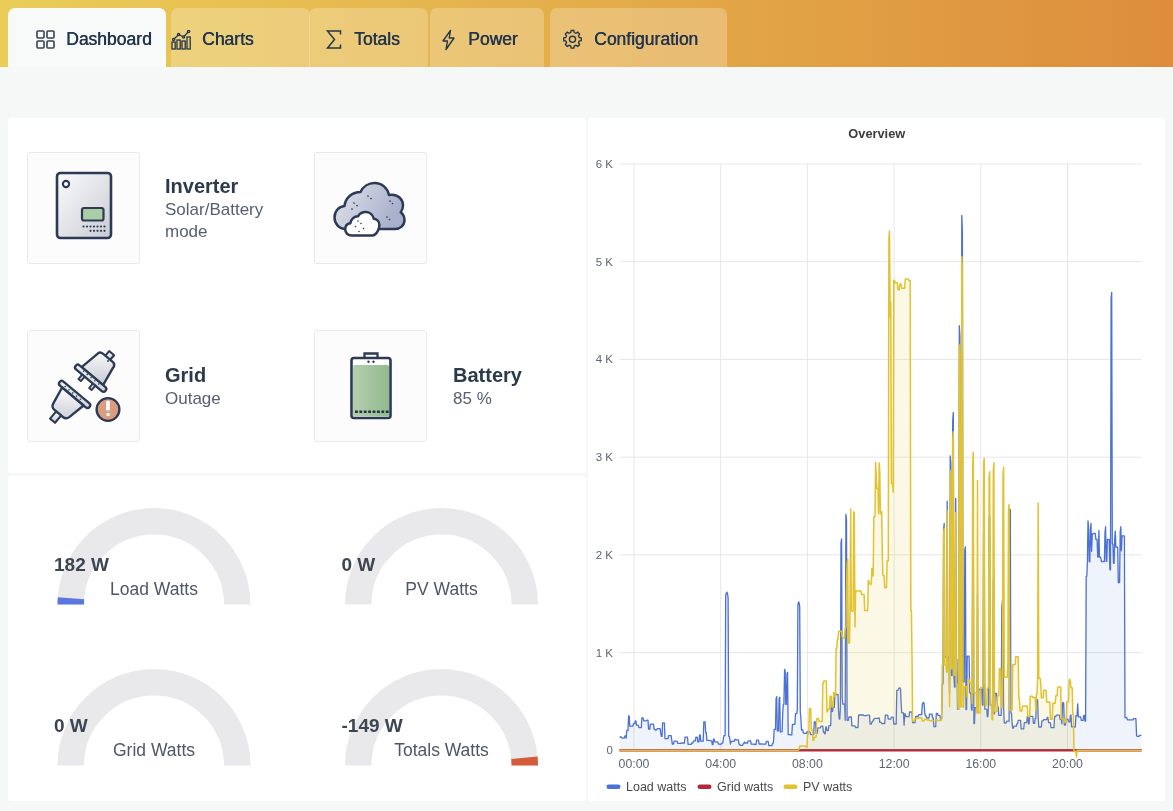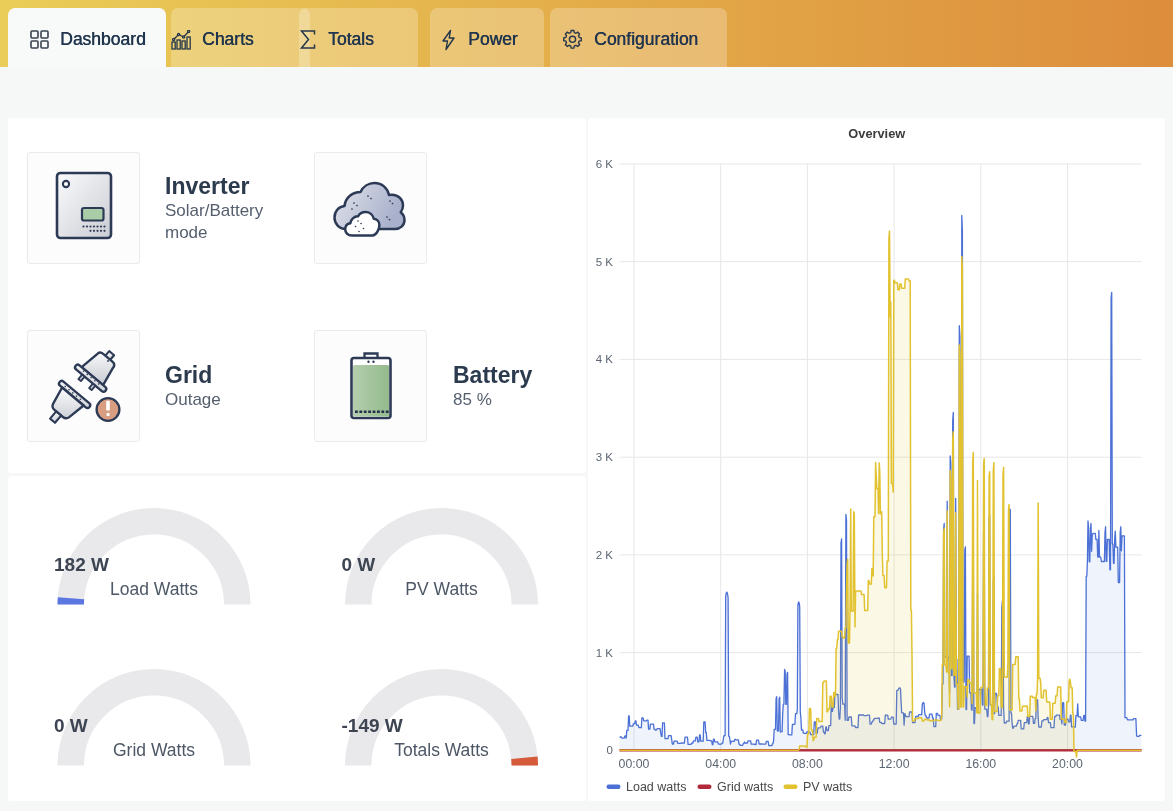--- a/index.html
+++ b/index.html
@@ -4,28 +4,28 @@
 html,body {width:1173px;height:811px;overflow:hidden;font-family:"Liberation Sans",sans-serif;background:#f6f7f7}
 #page {position:relative;width:1173px;height:811px}
 .topbar {position:absolute;left:0;top:0;width:1173px;height:67px;background:linear-gradient(90deg,#eacd58,#dd8d3c)}
 .tab {position:absolute;top:8px;height:59px;border-radius:7px 7px 0 0;display:flex;align-items:center;padding-top:4px;
  font-size:17.5px;font-weight:500;color:#21364e;background:rgba(255,255,255,0.24)}
 .tab svg {flex:none}
 .tab .tx {margin-left:11px;text-shadow:0.5px 0 currentColor}
 .card {position:absolute;background:#fff;border-radius:3px}
 .tile {position:absolute;width:113px;height:112px;background:#fcfcfd;border:1px solid #e9eaec;border-radius:3px;display:flex;align-items:center;justify-content:center}
 .info {position:absolute;line-height:22px;font-size:17px;color:#555f6e}
-.info b {font-size:23px;color:#2c3a4e;font-weight:700}
+.info b {font-size:20px;color:#2c3a4e;font-weight:700}
 .gv {position:absolute;width:200px;text-align:left;font-size:19px;font-weight:700;color:#3d4553}
 .gl {position:absolute;width:200px;text-align:center;font-size:17.5px;color:#4d5766}
 </style></head>
 <body>
 <div id="page">
 <div class="topbar">
- <div class="tab" style="left:8px;width:158px;background:#f8f9f9;height:59px;padding-left:22px">
+ <div class="tab" style="left:8px;width:158px;background:#f8f9f9;height:59px;padding-left:28px">
         <svg width="19" height="19" viewBox="0 0 19 19" fill="none" stroke="#3a4350" stroke-width="1.6">
           <rect x="1" y="1" width="7" height="7" rx="1"></rect>
           <rect x="11" y="1" width="7" height="7" rx="1"></rect>
           <rect x="1" y="11" width="7" height="7" rx="1"></rect>
           <rect x="11" y="11" width="7" height="7" rx="1"></rect>
         </svg>
         <span class="tx">Dashboard</span>
       </div>
  <div class="tab" style="left:171px;width:139px;">
         <svg width="20" height="20" viewBox="0 0 20 20" fill="none" stroke="#243649" stroke-width="1.3">
@@ -34,21 +34,21 @@
           <rect x="11" y="11" width="3.2" height="8"></rect>
           <rect x="16" y="7" width="3.2" height="12"></rect>
           <path d="M2.6 9.5 7.6 4.5 12.6 7 17.6 1.5"></path>
           <circle cx="2.6" cy="9.5" r="1.1" fill="#eed484"></circle>
           <circle cx="7.6" cy="4.5" r="1.1" fill="#eed484"></circle>
           <circle cx="12.6" cy="7" r="1.1" fill="#eed484"></circle>
           <circle cx="17.6" cy="1.5" r="1.1" fill="#eed484"></circle>
         </svg>
         <span class="tx">Charts</span>
       </div>
- <div class="tab" style="left:299px;width:119px;">
+ <div class="tab" style="left:309px;width:119px;padding-left:16px">
         <svg width="18" height="21" viewBox="0 0 18 21" fill="none" stroke="#243649" stroke-width="1.5">
           <path d="M15.5 5.5V2H2.5l7 8.5-7 8.5h13v-3.5"></path>
         </svg>
         <span class="tx">Totals</span>
       </div>
  <div class="tab" style="left:430px;width:114px;padding-left:10px">
         <svg width="17" height="22" viewBox="0 0 17 22" fill="none" stroke="#243649" stroke-width="1.4" stroke-linejoin="round">
           <path d="M10.5 1.5 3 12h4.5L6 20.5 14 9H9.2L10.5 1.5Z"></path>
         </svg>
         <span class="tx">Power</span>

